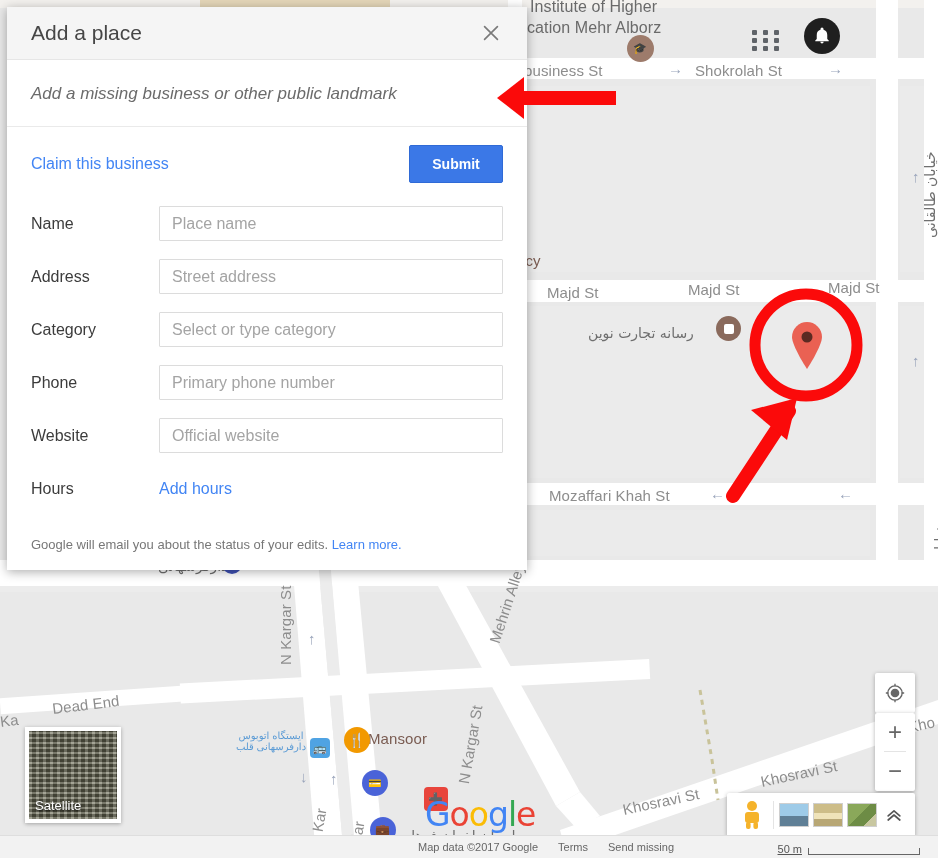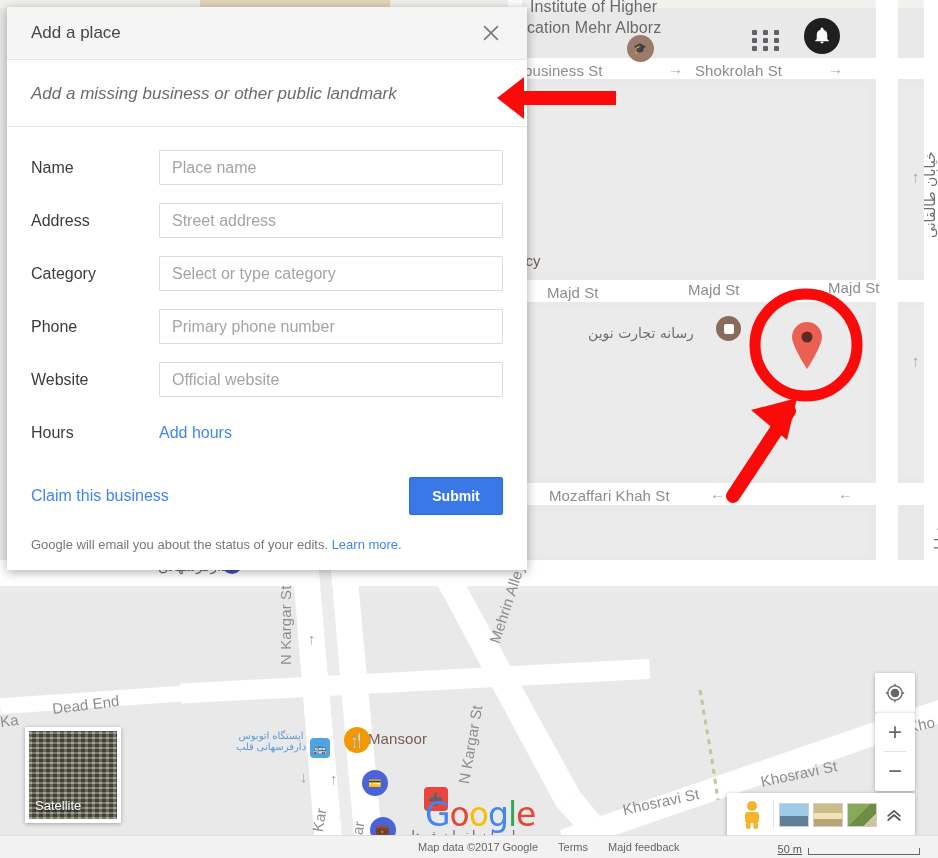--- a/index.html
+++ b/index.html
@@ -44,21 +44,21 @@
 
   
   #dialog{
     position:absolute;left:7px;top:7px;width:520px;height:563px;
     background:#fff;box-shadow:0 2px 10px rgba(0,0,0,.32);overflow:hidden;
   }
   #dlg-header{
     height:53px;background:#f5f5f5;border-bottom:1px solid #e6e6e6;
     display:flex;align-items:center;padding:0 16px 0 24px;box-sizing:border-box;
   }
-  #dlg-title{font-size:17px;color:#464646;flex:1;}
+  #dlg-title{font-size:21px;color:#464646;flex:1;}
   #dlg-close{width:40px;height:40px;display:flex;align-items:center;justify-content:center;
              cursor:pointer;margin-left:auto;}
 
   #dlg-sub{
     padding:24px 24px 22px 24px;font-style:italic;font-size:17px;color:#6b6b6b;
     border-bottom:1px solid #eaeaea;
   }
 
   #dlg-form{padding:14px 24px 0 24px;}
   .frow{display:flex;align-items:center;height:53px;}
@@ -299,56 +299,56 @@
     <div id="dlg-title">Add a place</div>
     <div id="dlg-close">
       <svg width="22" height="22" viewBox="0 0 24 24">
         <path d="M5 5 L19 19 M19 5 L5 19" stroke="#7a7a7a" stroke-width="1.8" fill="none" stroke-linecap="round"></path>
       </svg>
     </div>
   </div>
 
   <div id="dlg-sub">Add a missing business or other public landmark</div>
 
-  <div id="dlg-form">
-
-    <div class="frow">
-      <div class="flabel">Name</div>
-      <input class="finput" type="text" placeholder="Place name" style="">
-    </div>
-
-    <div class="frow">
-      <div class="flabel">Address</div>
-      <input class="finput" type="text" placeholder="Street address" style="">
-    </div>
-
-    <div class="frow">
-      <div class="flabel">Category</div>
-      <input class="finput" type="text" placeholder="Select or type category" style="">
-    </div>
-
-    <div class="frow">
-      <div class="flabel">Phone</div>
-      <input class="finput" type="text" placeholder="Primary phone number" style="">
-    </div>
-
-    <div class="frow">
-      <div class="flabel">Website</div>
-      <input class="finput" type="text" placeholder="Official website" style="">
-    </div>
-
-    <div class="frow">
-      <div class="flabel">Hours</div>
-      <div class="flink">Add hours</div>
-    </div>
-  </div>
-
   <div id="dlg-actions">
     <div id="claim-link">Claim this business</div>
     <button id="submit-btn">Submit</button>
+  </div>
+
+  <div id="dlg-form">
+
+    <div class="frow">
+      <div class="flabel">Name</div>
+      <input class="finput" type="text" placeholder="Place name" style="">
+    </div>
+
+    <div class="frow">
+      <div class="flabel">Address</div>
+      <input class="finput" type="text" placeholder="Street address" style="">
+    </div>
+
+    <div class="frow">
+      <div class="flabel">Category</div>
+      <input class="finput" type="text" placeholder="Select or type category" style="">
+    </div>
+
+    <div class="frow">
+      <div class="flabel">Phone</div>
+      <input class="finput" type="text" placeholder="Primary phone number" style="">
+    </div>
+
+    <div class="frow">
+      <div class="flabel">Website</div>
+      <input class="finput" type="text" placeholder="Official website" style="">
+    </div>
+
+    <div class="frow">
+      <div class="flabel">Hours</div>
+      <div class="flink">Add hours</div>
+    </div>
   </div>
 
   <div id="dlg-foot">
     <span>Google will email you about the status of your edits.</span>
     <a href="#">Learn more.</a>
   </div>
 </div>
 
 <div id="satellite-card">
   <div id="satellite-thumb">
@@ -388,21 +388,21 @@
   <div id="ctrl-expand">
     <svg width="20" height="20" viewBox="0 0 24 24">
       <path d="M5 13 L12 7 L19 13 M5 18 L12 12 L19 18" stroke="#555" stroke-width="2" fill="none" stroke-linecap="round" stroke-linejoin="round"></path>
     </svg>
   </div>
 </div>
 
 <div id="mapfooter">
   <div class="footitem static" style="margin-left:418px;">Map data ©2017 Google</div>
   <div class="footitem">Terms</div>
-  <div class="footitem">Majd feedback</div>
+  <div class="footitem">Send missing</div>
   <div id="scalebox">
     <span>50 m</span>
     <span id="scalebar"></span>
   </div>
 </div>
 
 <svg id="annot" width="938" height="858">
 
   <g>
     <rect x="524" y="91" width="92" height="14" fill="#fb0a0a"></rect>

